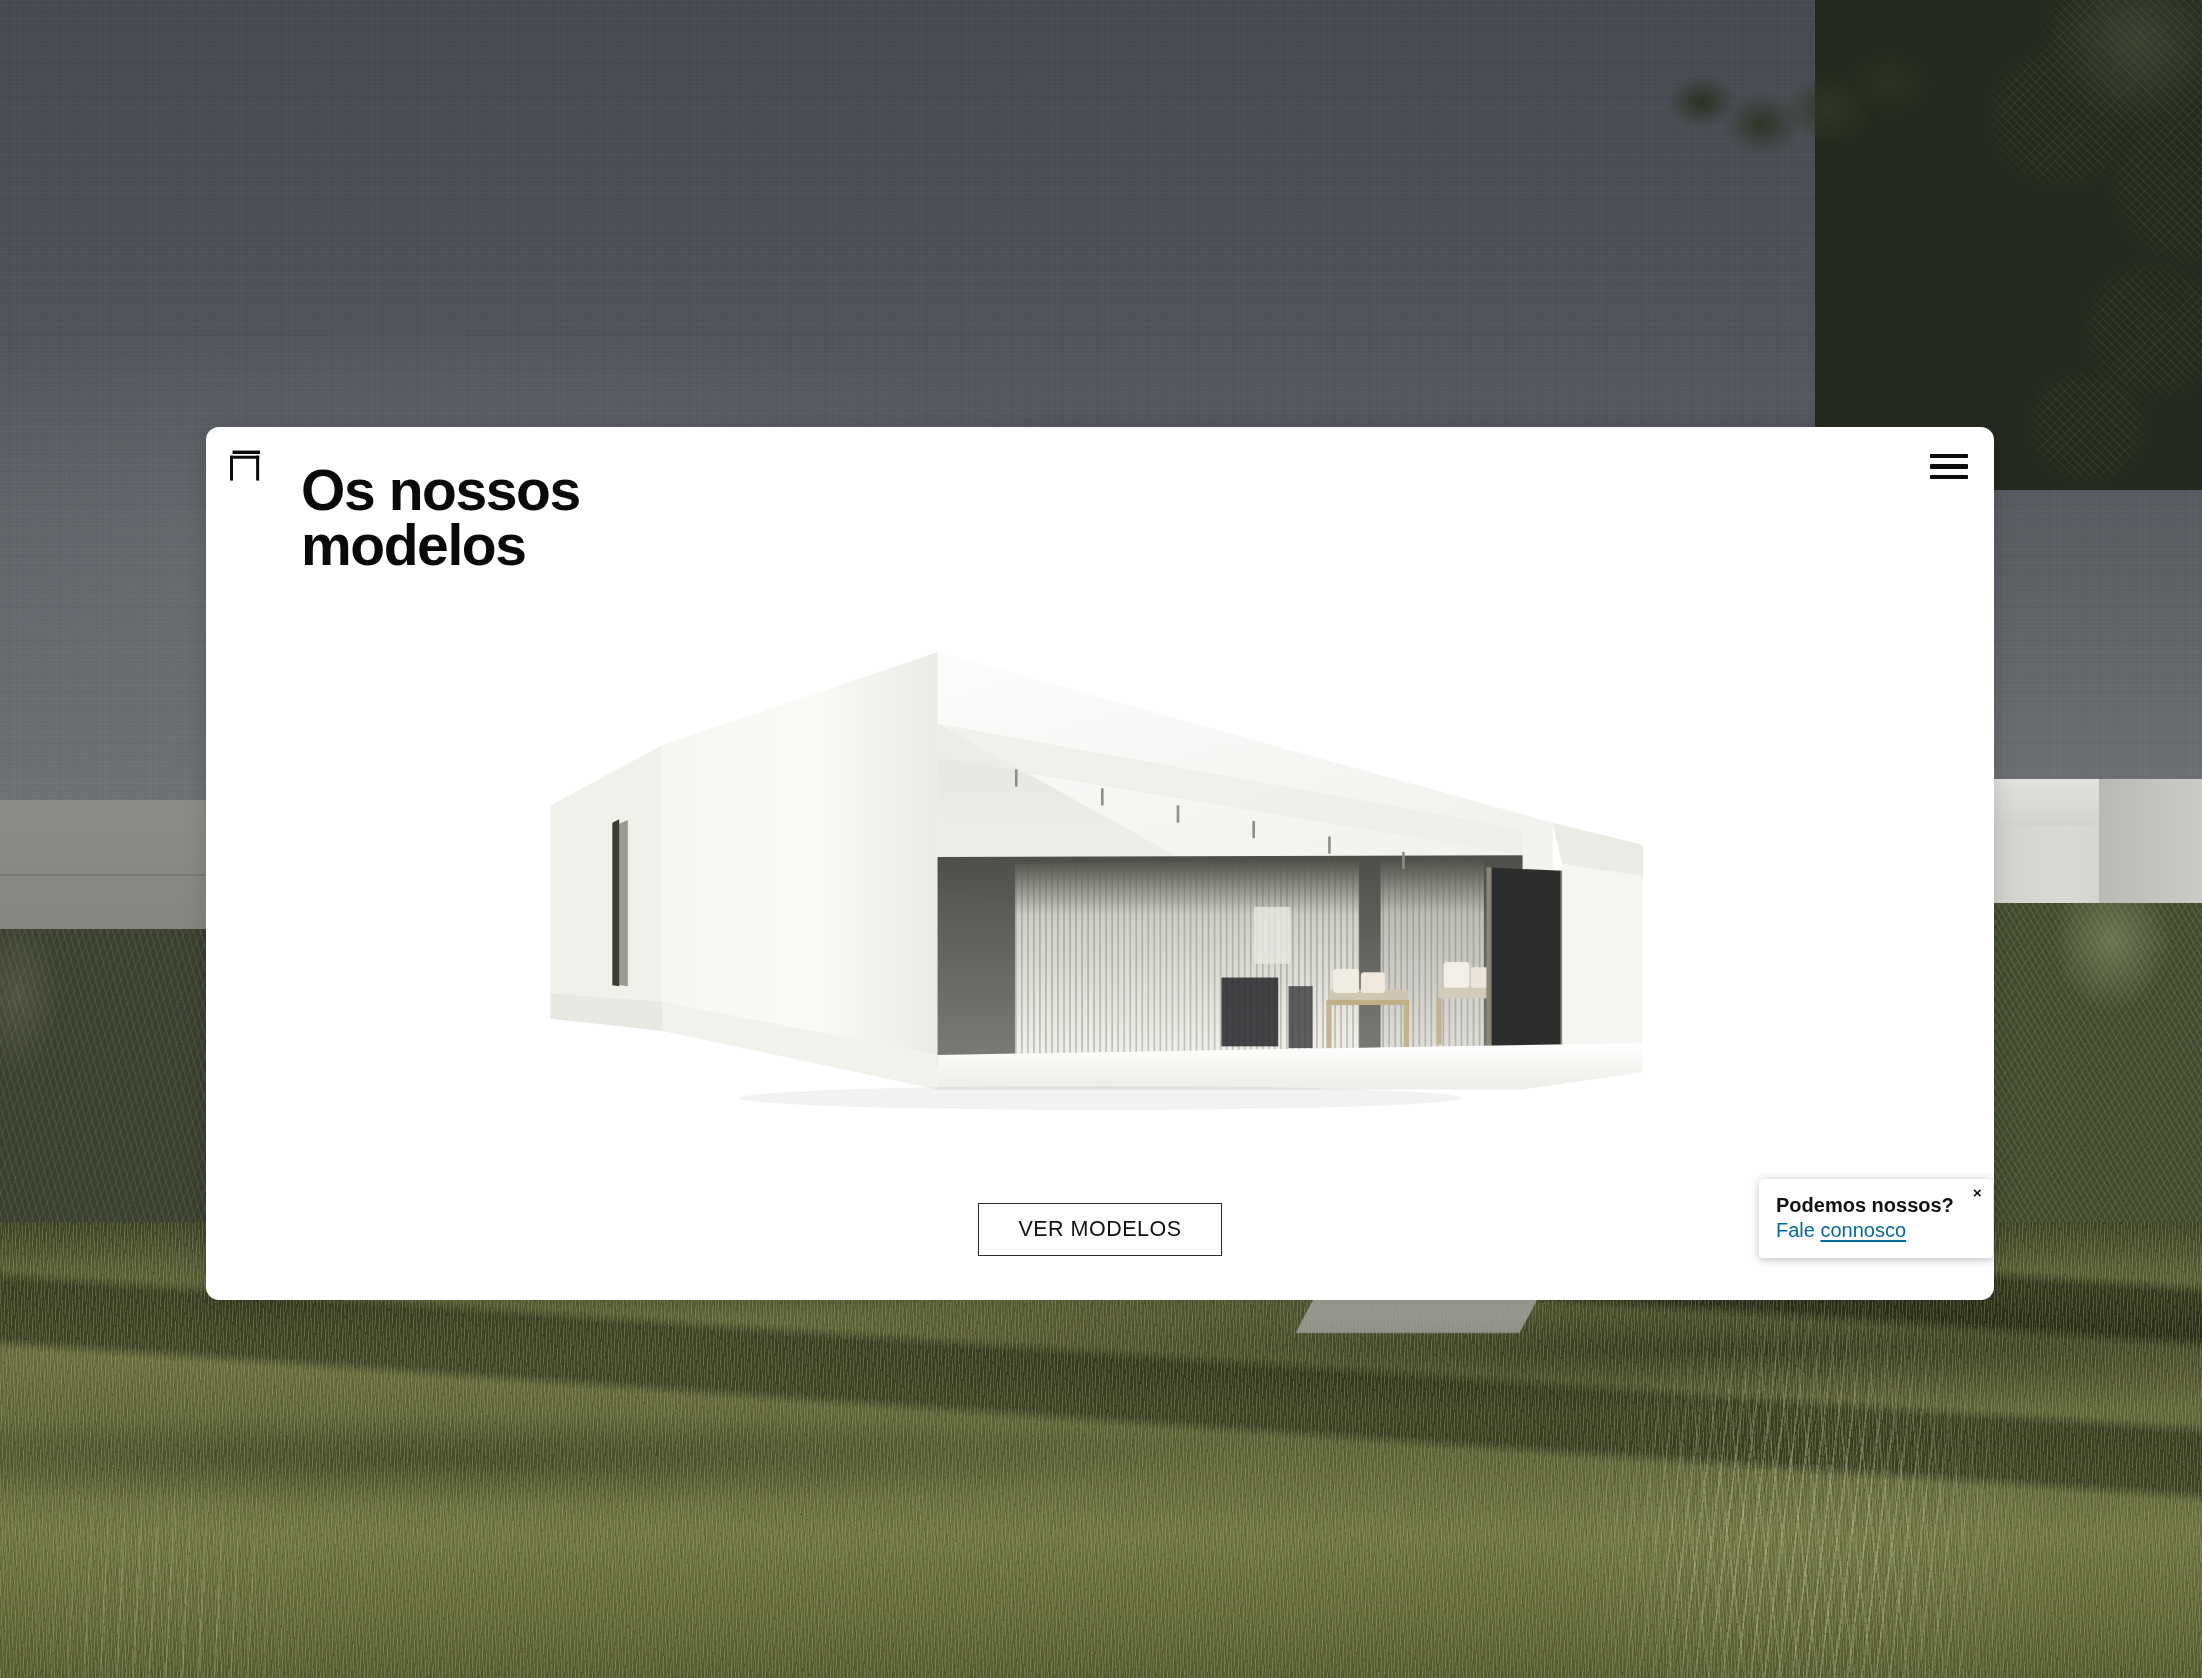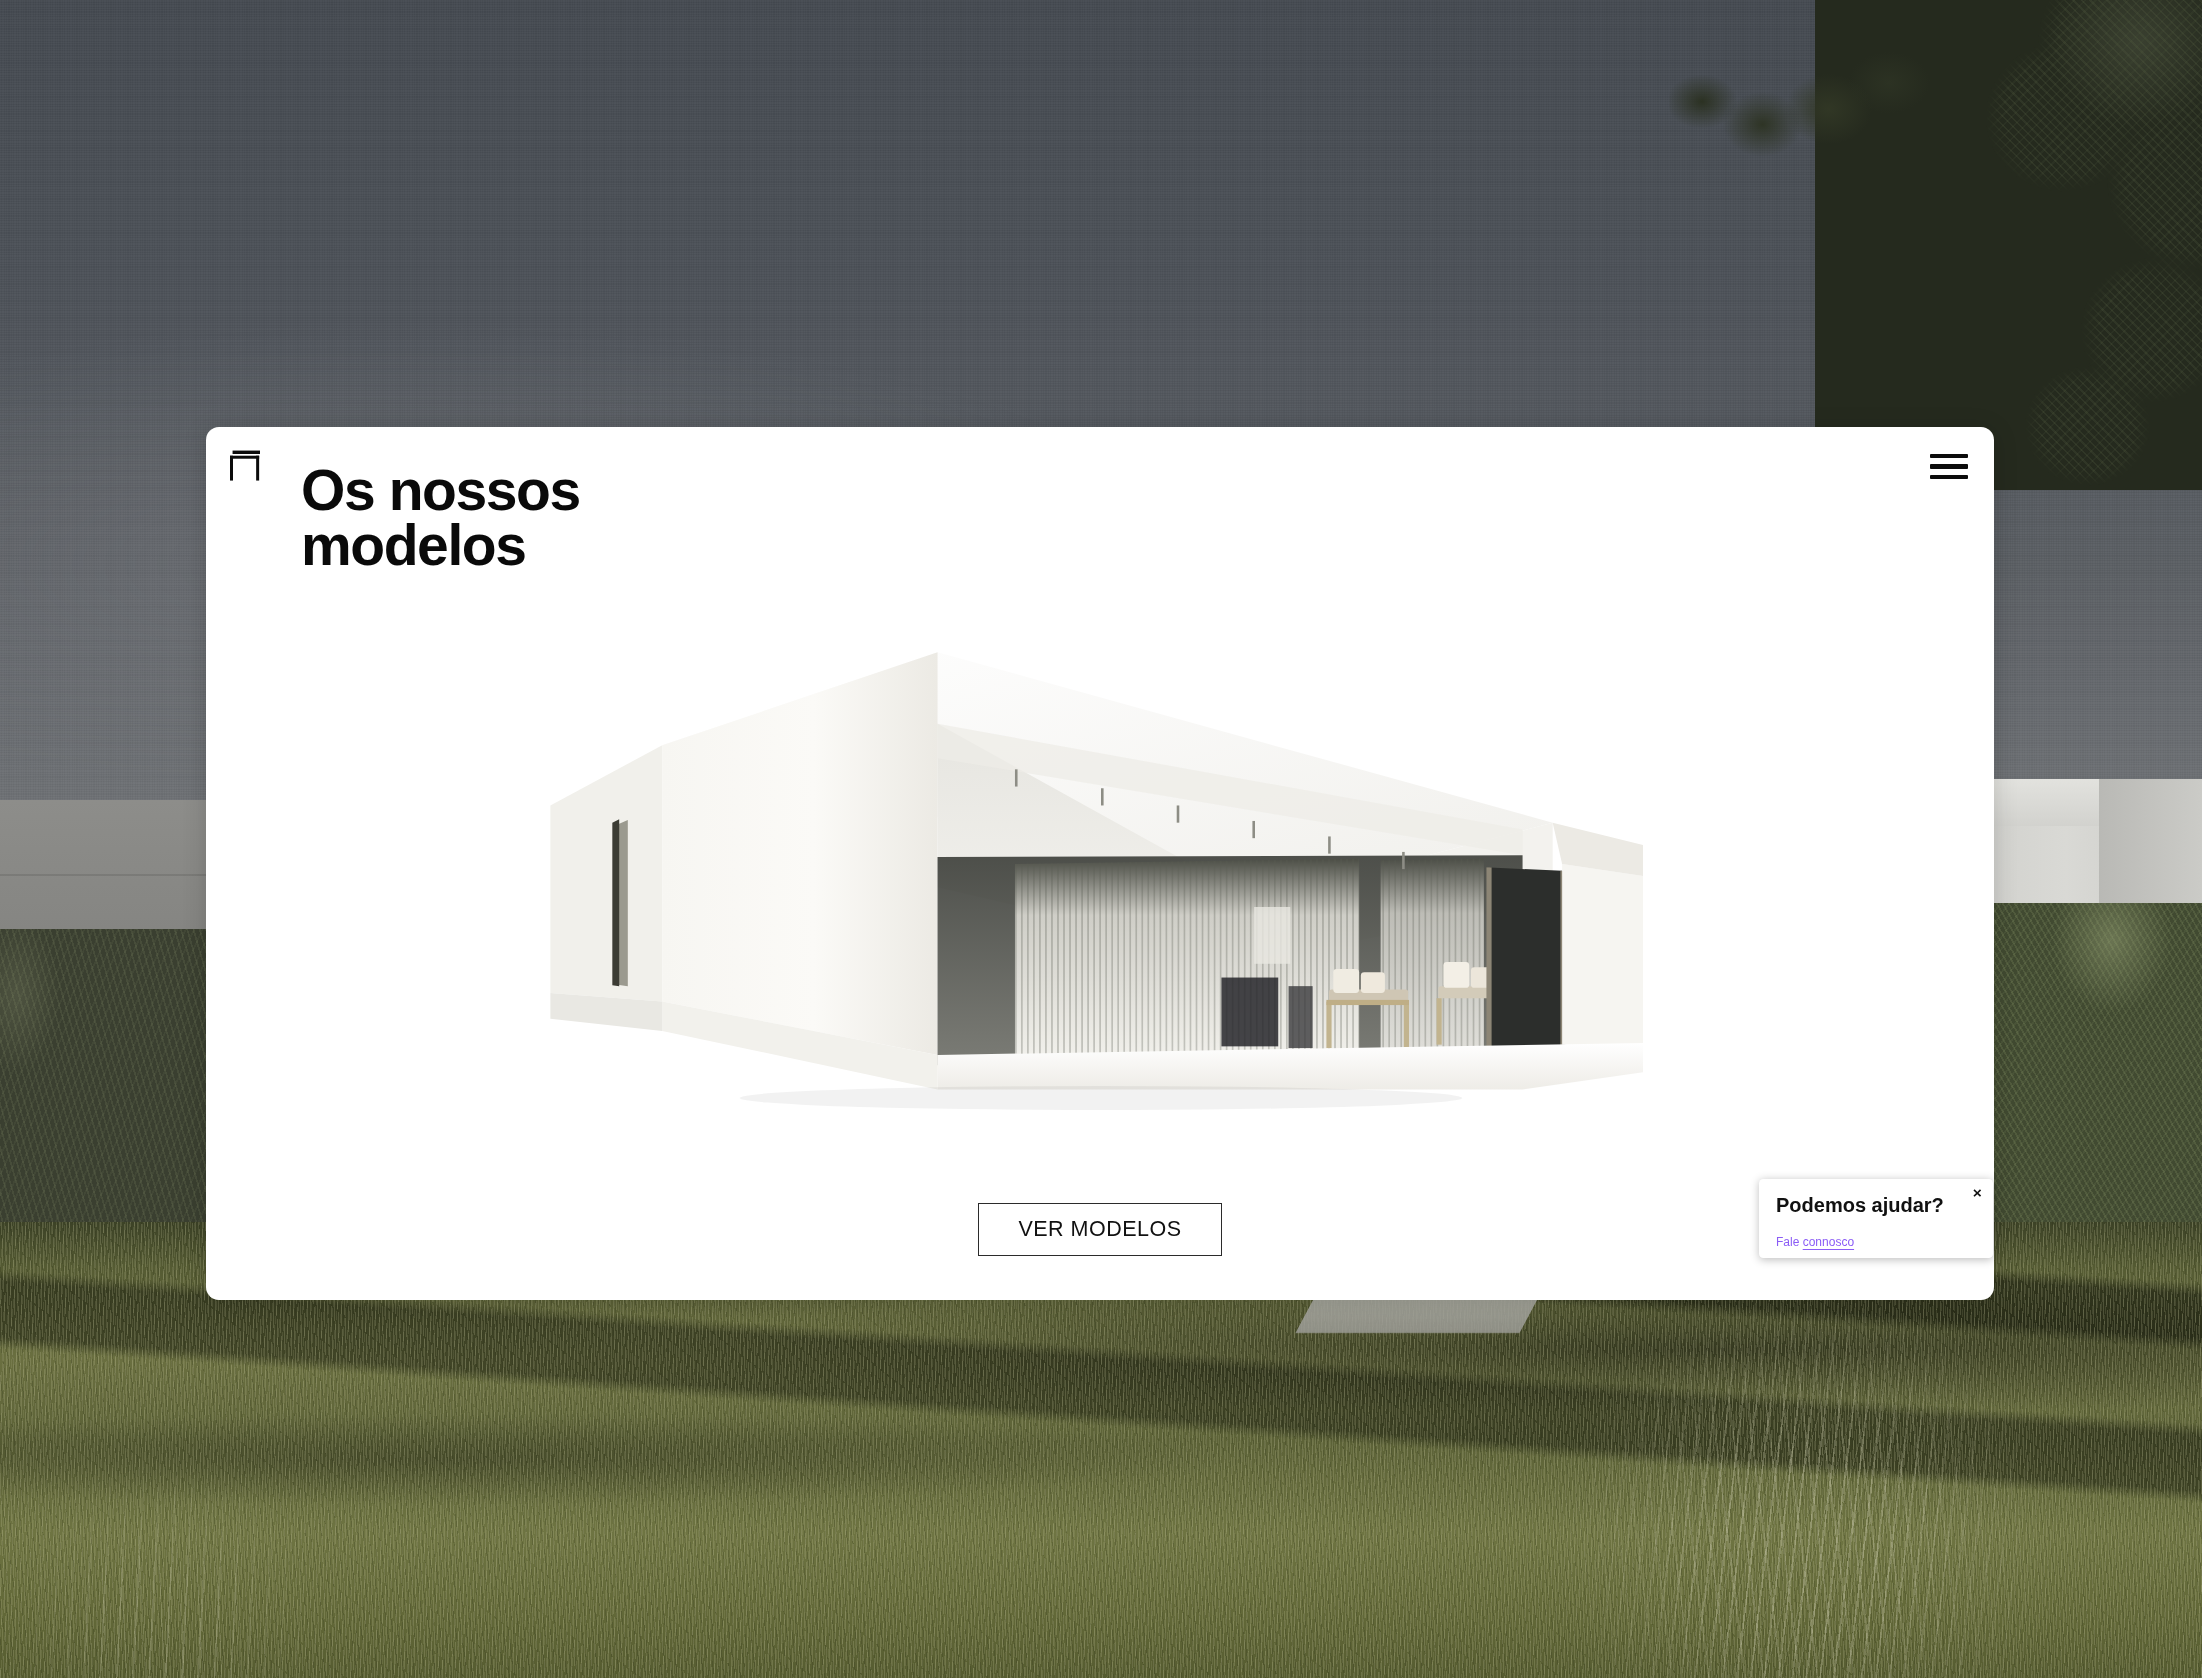--- a/index.html
+++ b/index.html
@@ -217,21 +217,21 @@
   
   .chat {
     position:absolute; left:1759px; top:1179px;
     width:234px; height:79px;
     background:#fff;
     border-radius:4.3px;
     box-shadow:0 1.7px 8.6px rgba(0,0,0,.25);
     padding:14.6px 17px 0 17px;
   }
   .chat-title { font-size:20px; font-weight:700; color:#111; line-height:1.15; }
-  .chat-sub { font-size:12px; color:#8b5cf6; margin-top:19px; line-height:1.15; }
+  .chat-sub { font-size:20px; color:#0369a1; margin-top:2px; line-height:1.15; }
   .chat-sub u { text-decoration:underline; text-underline-offset:2.6px; }
   .chat-close {
     position:absolute; right:11.2px; top:6px;
     font-size:15.5px; font-weight:700; color:#111;
     background:none; border:none; cursor:pointer; line-height:1;
   }
 </style>
 </head>
 <body>
 
@@ -382,18 +382,18 @@
     </svg>
   </div>
 
   <div class="cta-wrap">
     <button class="cta">VER MODELOS</button>
   </div>
 </div>
 
 <div class="chat">
   <button class="chat-close">×</button>
-  <div class="chat-title">Podemos ajudar?</div>
+  <div class="chat-title">Podemos nossos?</div>
   <div class="chat-sub">
     <span>Fale </span><u>connosco</u>
   </div>
 </div>
 
 
 </body></html>

